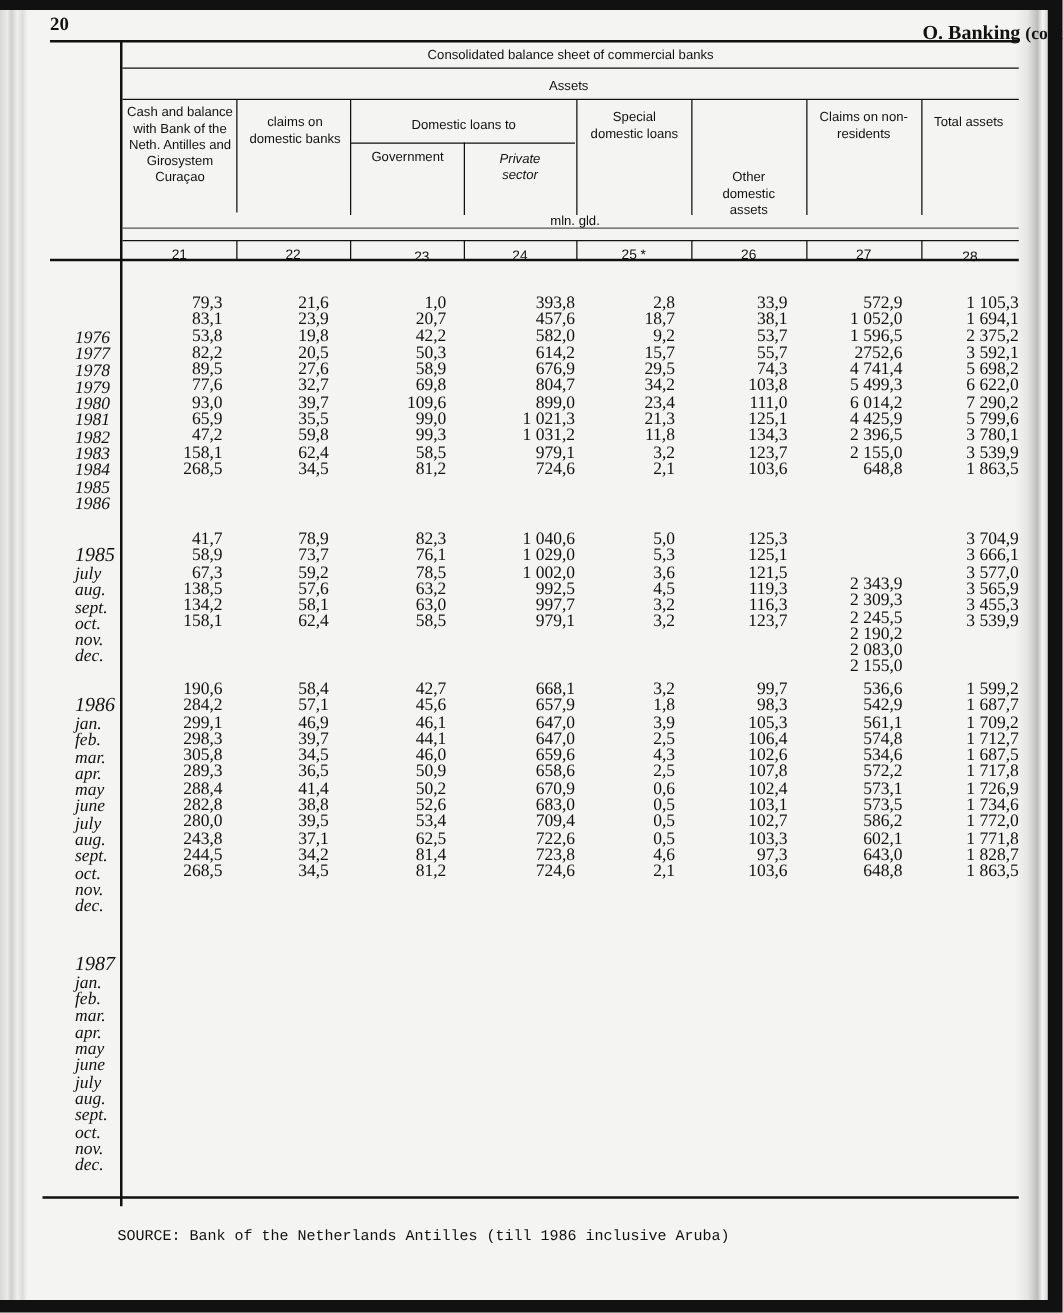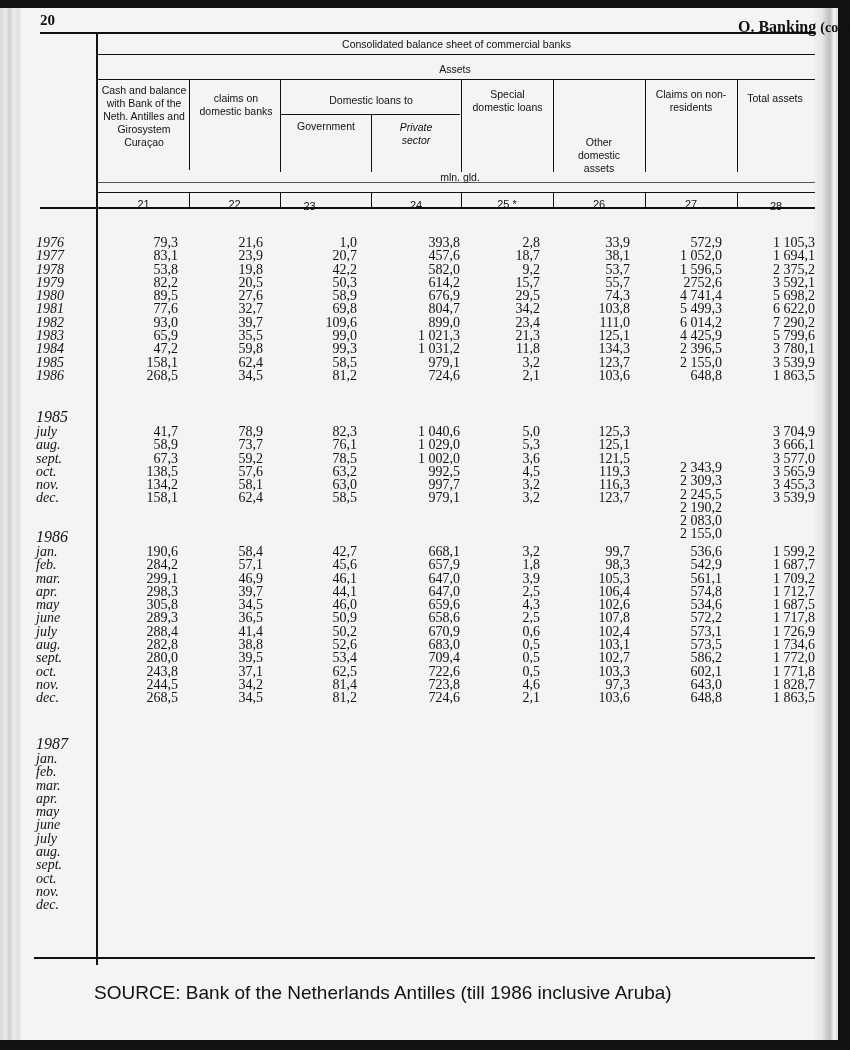--- a/index.html
+++ b/index.html
@@ -33,25 +33,25 @@
   .hline { position:absolute; background:#111; }
   .vline { position:absolute; background:#111; }
   .hdr {
     position:absolute; font-family:"Liberation Sans", sans-serif;
     font-size:10.5px; text-align:center; line-height:13px; color:#111;
   }
   .colnum {
     position:absolute; top:190px; font-family:"Liberation Sans", sans-serif;
     font-size:11px; text-align:center;
   }
-  .rowlabels { position:absolute; left:36px; font-style:italic; font-size:14px; line-height:13.3px; }
+  .rowlabels { position:absolute; left:60px; font-style:italic; font-size:14px; line-height:13.3px;margin-top:28px; }
   .rowlabels .grp { font-size:16px; line-height:17px; margin-bottom:0; }
   .col { position:absolute; font-size:14px; line-height:13.3px; text-align:right; }
   .source {
-    position:absolute; left:94px; top:974px; font-size:19px; font-family:Liberation Sans, sans-serif;
+    position:absolute; left:94px; top:974px; font-size:12px; font-family:Liberation Mono, monospace;
   }
 </style>
 </head>
 <body>
 
 <div class="page">
   <div class="spine"></div>
   <div class="right-edge"></div>
 
   <div class="page-num">20</div>
@@ -94,21 +94,21 @@
   <div class="hdr" style="left:281px;top:112px;width:90px;">Government</div>
   <div class="hdr" style="left:386px;top:113px;width:60px;font-style:italic;">Private sector</div>
   <div class="hdr" style="left:470px;top:80px;width:75px;">Special domestic loans</div>
   <div class="hdr" style="left:564px;top:80px;width:70px;margin-top:48px;">Other domestic assets</div>
   <div class="hdr" style="left:650px;top:80px;width:82px;">Claims on non-residents</div>
   <div class="hdr" style="left:745px;top:84px;width:60px;">Total assets</div>
   <div class="hdr" style="left:420px;top:163px;width:80px;">mln. gld.</div>
 
   <div class="colnum" style="left:98px;width:91px;">21</div>
   <div class="colnum" style="left:189px;width:91px;">22</div>
-  <div class="colnum" style="left:264px;width:91px;top:192px;">23</div>
+  <div class="colnum" style="left:292px;width:91px;top:192px;">23</div>
   <div class="colnum" style="left:371px;width:90px;top:191px;">24</div>
   <div class="colnum" style="left:461px;width:92px;">25 *</div>
   <div class="colnum" style="left:553px;width:92px;">26</div>
   <div class="colnum" style="left:645px;width:92px;">27</div>
   <div class="colnum" style="left:737px;width:78px;top:192px;">28</div>
 
   <div id="blocks">
       <div class="rowlabels" style="top: 228px;">
         <div>1976</div>
         <div>1977</div>

